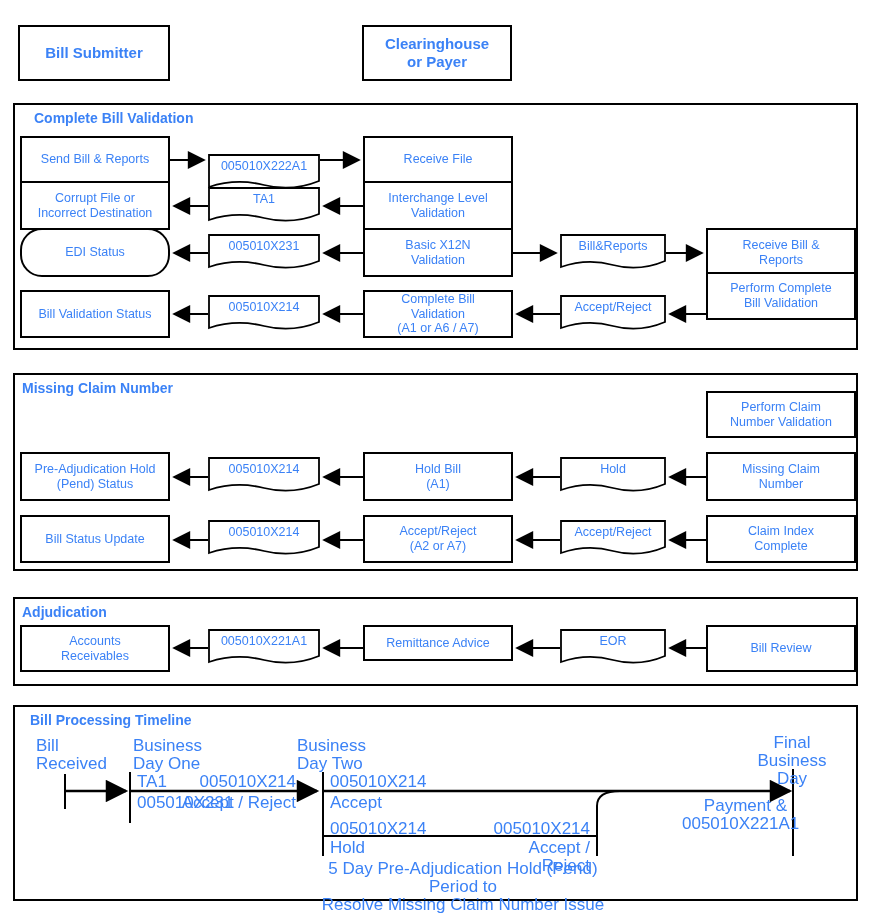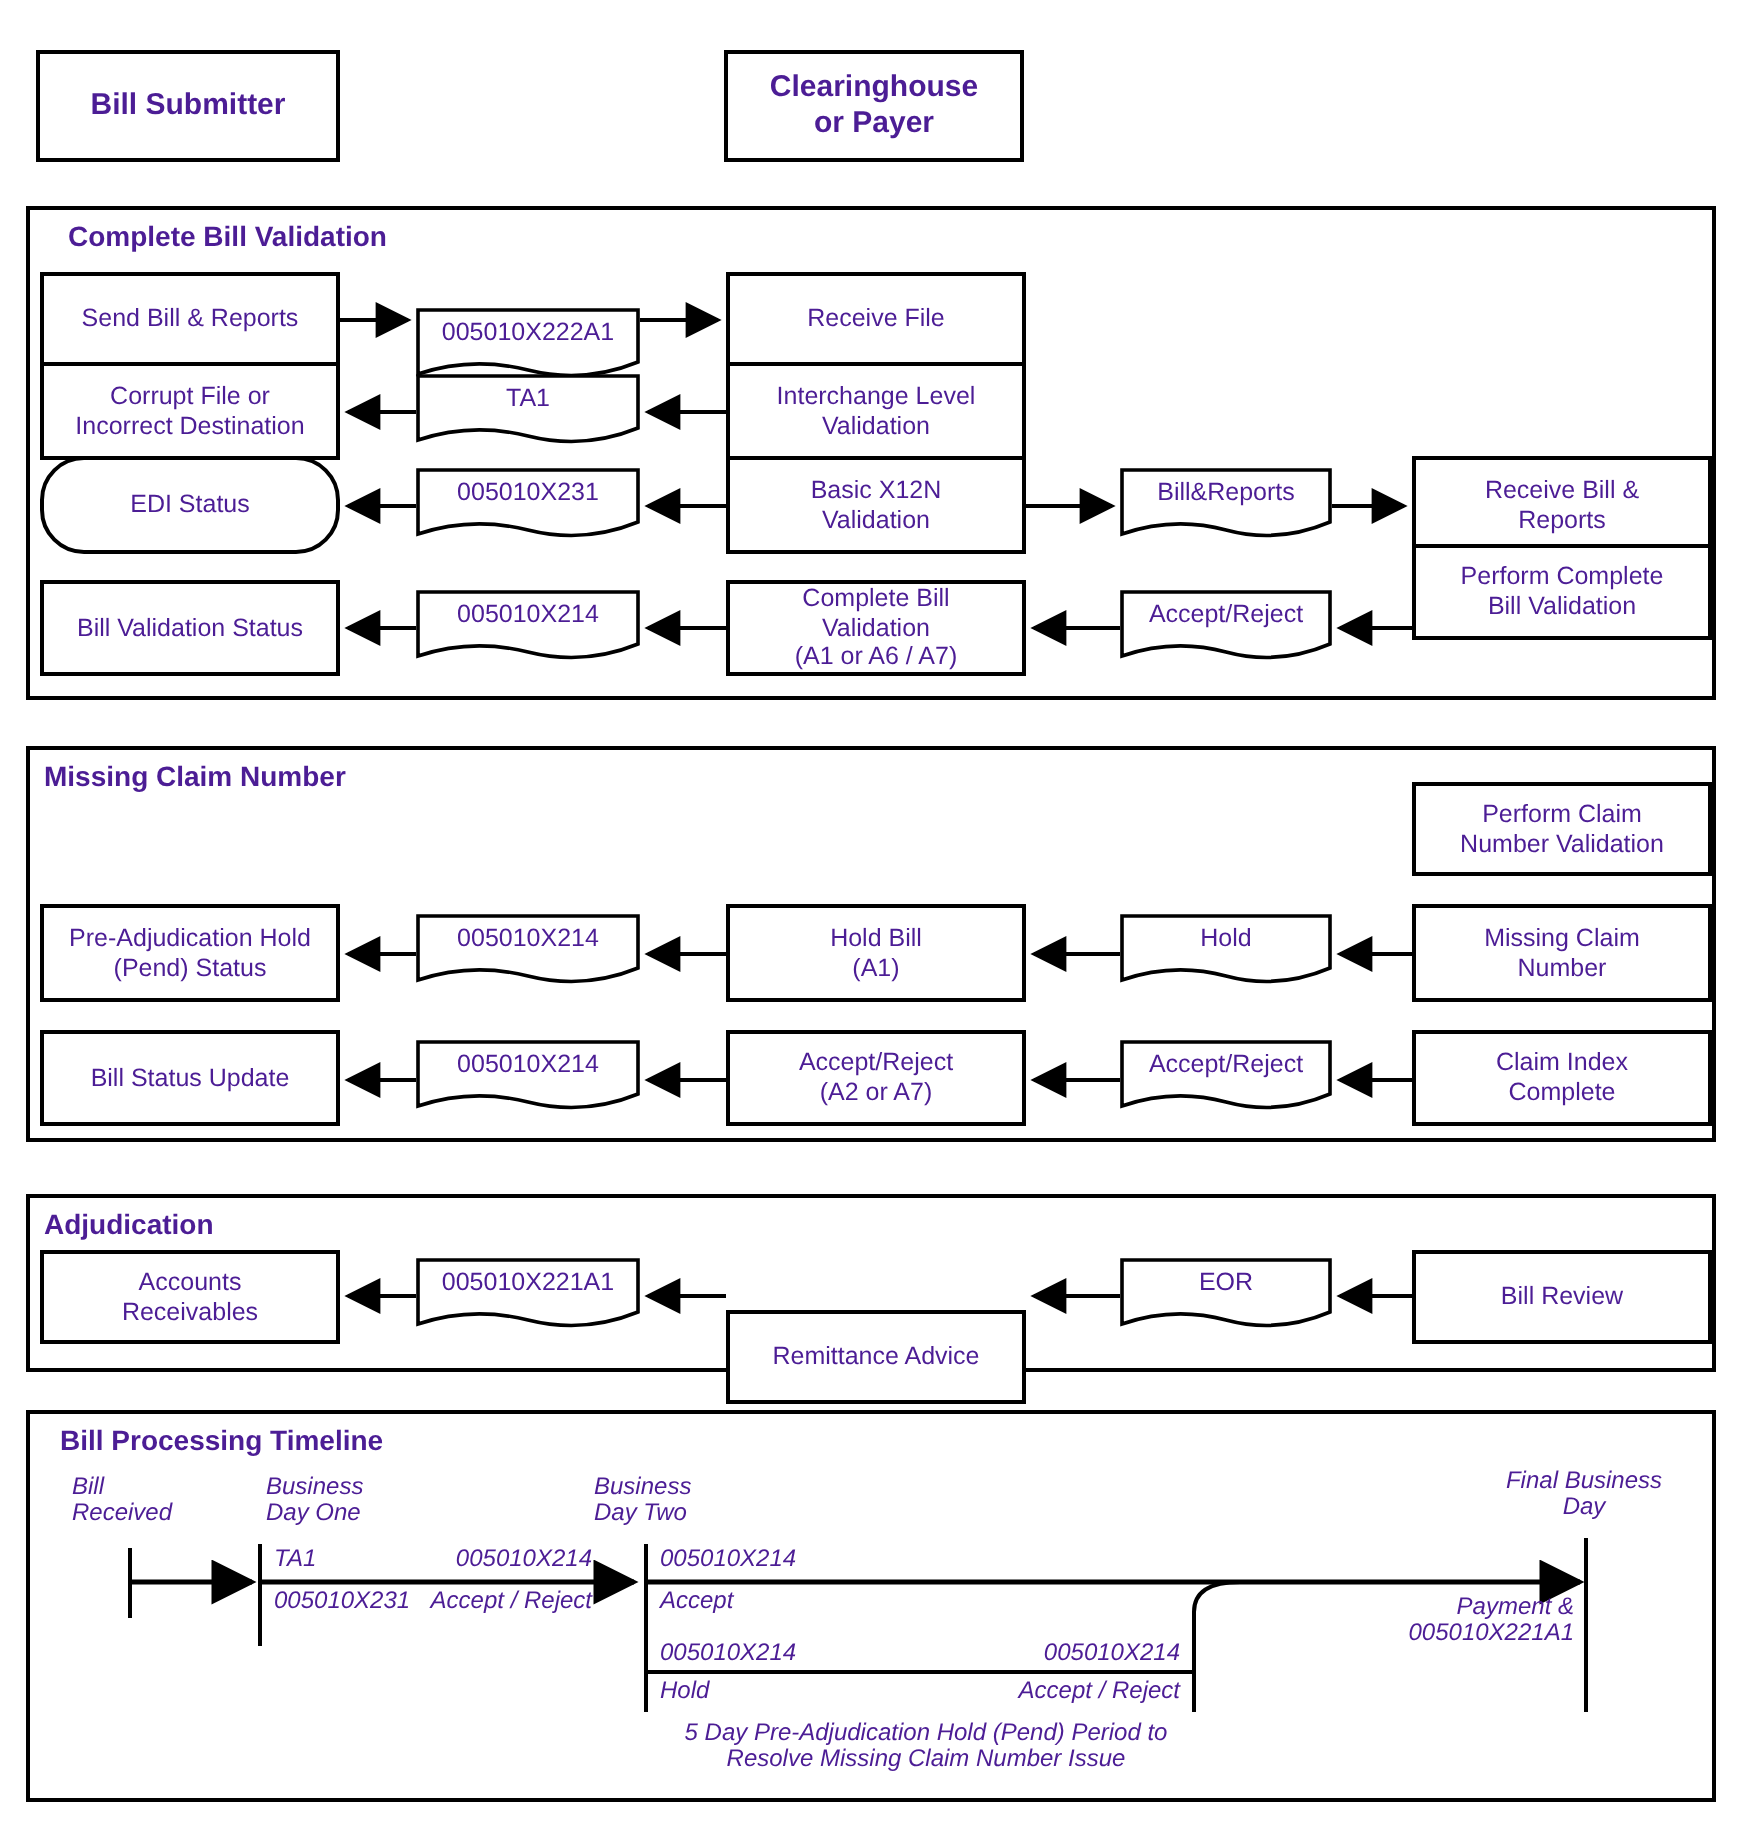--- a/index.html
+++ b/index.html
@@ -1,38 +1,38 @@
 <!DOCTYPE html>
 <html><head>
 <meta charset="utf-8">
 <style>
   html,body{margin:0;padding:0;background:#fff;}
   .canvas{
     position:relative;width:870px;height:918px;background:#fff;
-    font-family:"Liberation Sans",sans-serif;color:#4c1d95;overflow:hidden;
+    font-family:"Liberation Sans",sans-serif;color:#3b82f6;overflow:hidden;
   }
   .box{
     position:absolute;border:2px solid #000;background:#fff;box-sizing:border-box;
     display:flex;align-items:center;justify-content:center;
   }
   .box span{
     display:block;text-align:center;font-size:12.5px;line-height:1.18;
     white-space:pre-line;padding:0 2px;
   }
   .hdr span{font-weight:bold;font-size:15px;}
   .sec{position:absolute;border:2px solid #000;box-sizing:border-box;background:transparent;}
   .sec-title{position:absolute;font-weight:bold;font-size:14px;}
   .doc{position:absolute;width:112px;height:38px;}
   .doc.rt{width:106px;}
   .doc svg{position:absolute;left:0;top:0;width:100%;height:100%;}
   .doc span{
     position:absolute;left:0;right:0;top:5px;text-align:center;font-size:12.5px;
   }
   .overlay{position:absolute;left:0;top:0;width:870px;height:918px;pointer-events:none;}
-  .tl{position:absolute;font-size:12px;line-height:1.06;white-space:pre-line;font-style:italic;}
+  .tl{position:absolute;font-size:17px;line-height:1.06;white-space:pre-line;}
   .tl.r{text-align:right;}
   .tl.c{text-align:center;}
 </style>
 </head>
 <body>
 
 <div class="canvas">
 
   <div class="sec" style="left:13px;top:103px;width:845px;height:247px;"></div>
   <div class="sec" style="left:13px;top:373px;width:845px;height:198px;"></div>
@@ -227,21 +227,21 @@
     <svg viewBox="0 0 106 38" preserveAspectRatio="none">
         <path d="M1,1 H105 V27 Q79,38 53,31 Q27,24 1,33 Z" fill="#fff" stroke="#000" stroke-width="1.8" vector-effect="non-scaling-stroke"></path>
       </svg>
     <span>Accept/Reject</span>
     </div>
 
   <div class="box" style="left:20px;top:625px;width:150px;height:47px;">
     <span>Accounts
 Receivables</span>
     </div>
-  <div class="box" style="left:363px;top:655px;width:150px;height:47px;">
+  <div class="box" style="left:363px;top:625px;width:150px;height:36px;">
     <span>Remittance Advice</span>
     </div>
   <div class="box" style="left:706px;top:625px;width:150px;height:47px;">
     <span>Bill Review</span>
     </div>
   <div class="doc" style="left:208px;top:629px;">
     <svg viewBox="0 0 112 38" preserveAspectRatio="none">
         <path d="M1,1 H111 V27 Q84,38 56,31 Q28,24 1,33 Z" fill="#fff" stroke="#000" stroke-width="1.8" vector-effect="non-scaling-stroke"></path>
       </svg>
     <span>005010X221A1</span>

